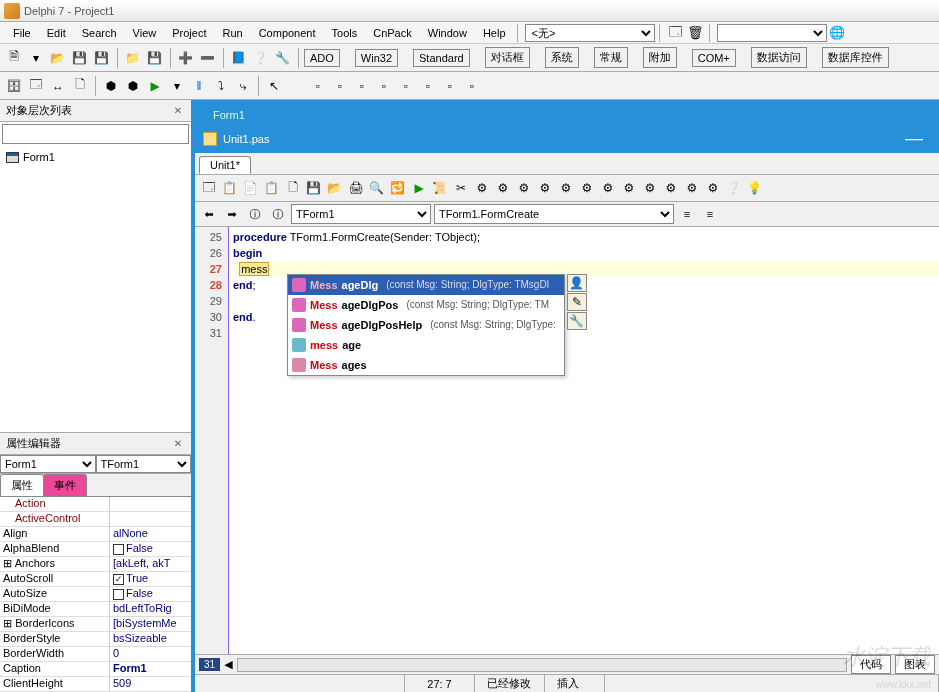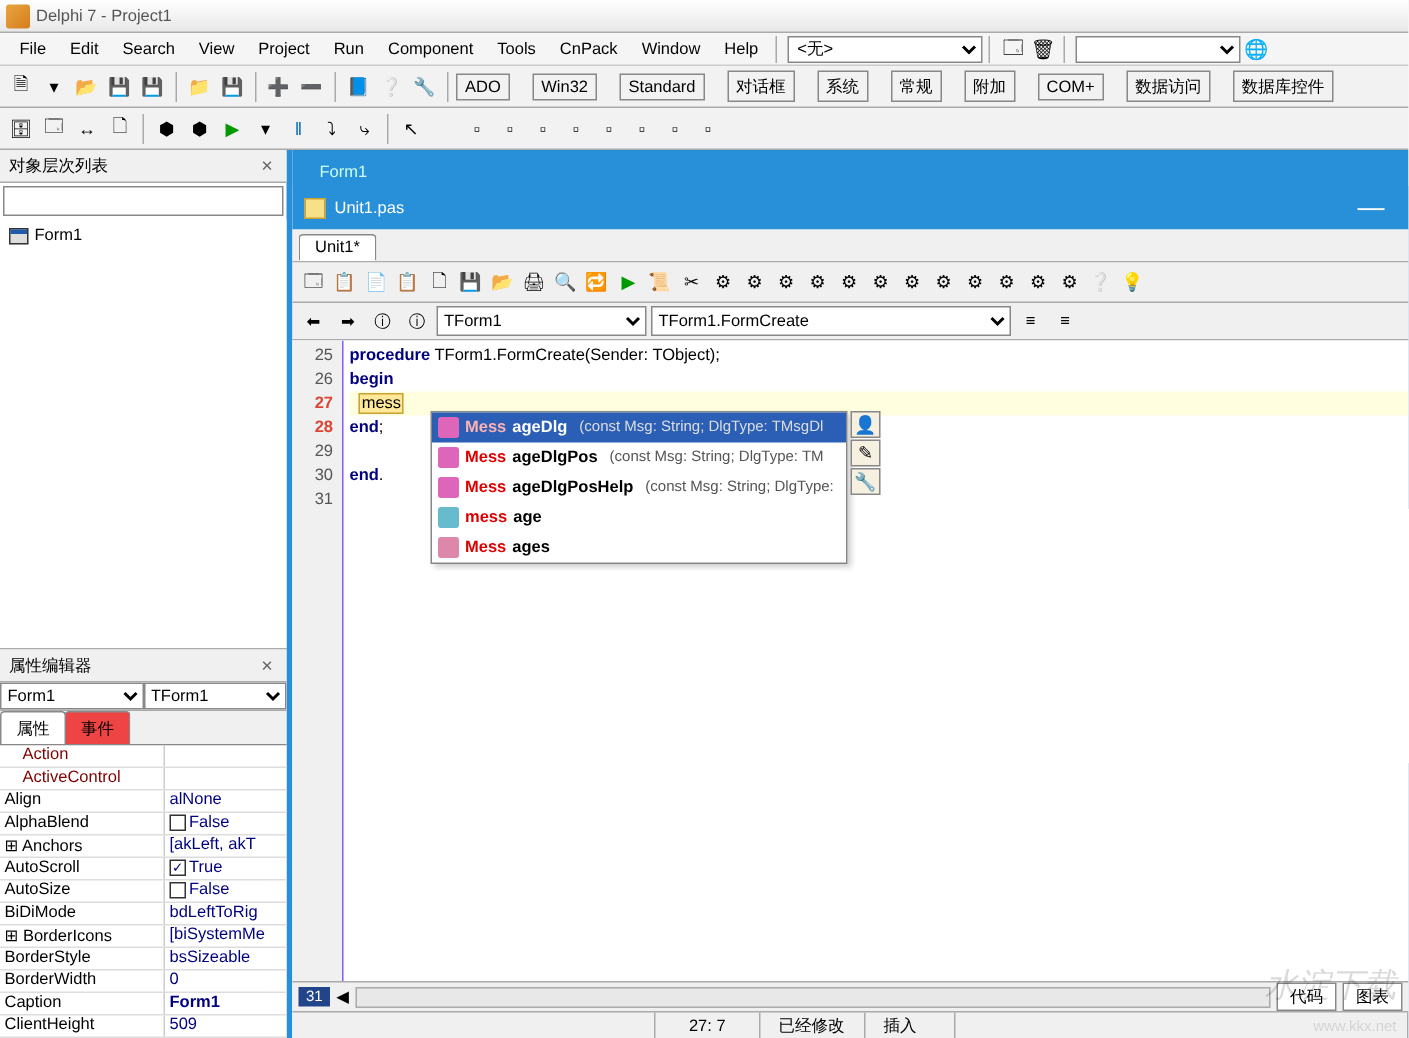--- a/index.html
+++ b/index.html
@@ -30,21 +30,21 @@
 .tree-body { flex: 1; background: #fff; padding: 4px 6px; }
 .tree-item { display: flex; align-items: center; gap: 4px; padding: 1px 0; cursor: pointer; }
 .form-icon { width: 13px; height: 11px; border: 1px solid #333; background: #ddd; position: relative; }
 .form-icon::before { content: ''; position: absolute; top: 0; left: 0; right: 0; height: 3px; background: #1e5aa8; }
 
 .prop-panel { border-top: 1px solid #aaa; }
 .prop-combo-row { display: flex; background: #f0f0f0; border-bottom: 1px solid #aaa; }
 .prop-combo { flex: 1; height: 18px; border: 1px solid #888; background: #fff; font-size: 11px; }
 .prop-tabs { display: flex; background: #f0f0f0; border-bottom: 1px solid #888; }
 .prop-tab { padding: 3px 10px; border: 1px solid #888; border-bottom: none; background: #fff; margin-right: -1px; cursor: pointer; border-radius: 3px 3px 0 0; }
-.prop-tab.inactive { background: #ef4444; font-family: Liberation Mono, monospace; }
+.prop-tab.inactive { background: #ec4899; font-family: Liberation Mono, monospace; }
 .prop-grid { background: #fff; font-size: 11px; }
 .prop-row { display: flex; border-bottom: 1px solid #ddd; height: 15px; }
 .prop-name { width: 110px; padding: 0 3px; border-right: 1px solid #ccc; overflow: hidden; white-space: nowrap; }
 .prop-val { flex: 1; padding: 0 3px; color: #000080; overflow: hidden; white-space: nowrap; }
 .prop-name.maroon { color: maroon; padding-left: 15px; }
 .prop-name.expand::before { content: '⊞ '; color: #000; }
 .prop-val .check { display: inline-block; width: 11px; height: 11px; border: 1px solid #333; background: #fff; vertical-align: middle; margin-right: 2px; text-align: center; line-height: 9px; font-size: 9px; }
 
 .editor-area { flex: 1; background: #2890d8; position: relative; }
 .form-window { position: absolute; top: 6px; left: 12px; width: 80px; height: 18px; background: #2890d8; display: flex; align-items: center; }
@@ -79,21 +79,21 @@
 .ac-row .sig { color: #555; margin-left: 4px; font-size: 10px; }
 .ac-row.sel .sig { color: #ddd; }
 .ac-side { position: absolute; top: 47px; left: 338px; width: 22px; z-index: 10; }
 .ac-side .sbtn { width: 20px; height: 18px; border: 1px solid #888; background: #f5f0e0; display: flex; align-items: center; justify-content: center; cursor: pointer; margin-bottom: 1px; font-size: 12px; }
 
 .bottom-tabs { position: absolute; bottom: 18px; left: 0; right: 0; height: 20px; background: #f0f0f0; border-top: 1px solid #aaa; display: flex; align-items: center; padding: 0 4px; gap: 4px; }
 .bottom-tabs .lnbox { background: #224488; color: #fff; padding: 1px 5px; font-size: 10px; }
 .bottom-tabs .scroll { flex: 1; height: 14px; background: #e8e8e8; border: 1px solid #aaa; }
 .bottom-tabs .btab { padding: 1px 8px; border: 1px solid #888; background: #fff; cursor: pointer; }
 
-.statusbar { position: absolute; bottom: 0; left: 0; right: 0; height: 18px; background: #f0f0f0; border-top: 1px solid #aaa; display: flex; align-items: center; padding-left: 32px; }
+.statusbar { position: absolute; bottom: 0; left: 0; right: 0; height: 18px; background: #f0f0f0; border-top: 1px solid #aaa; display: flex; align-items: center; }
 .statusbar .cell { border-right: 1px solid #aaa; padding: 0 12px; height: 100%; display: flex; align-items: center; }
 
 .watermark { position: absolute; bottom: 20px; right: 8px; font-size: 22px; color: rgba(0,0,0,0.15); font-style: italic; pointer-events: none; font-family: serif; }
 .watermark2 { position: absolute; bottom: 2px; right: 8px; font-size: 10px; color: rgba(0,0,0,0.12); pointer-events: none; }
 </style>
 </head>
 <body>
 
 <div class="titlebar">
   <div class="app-icon"></div>

